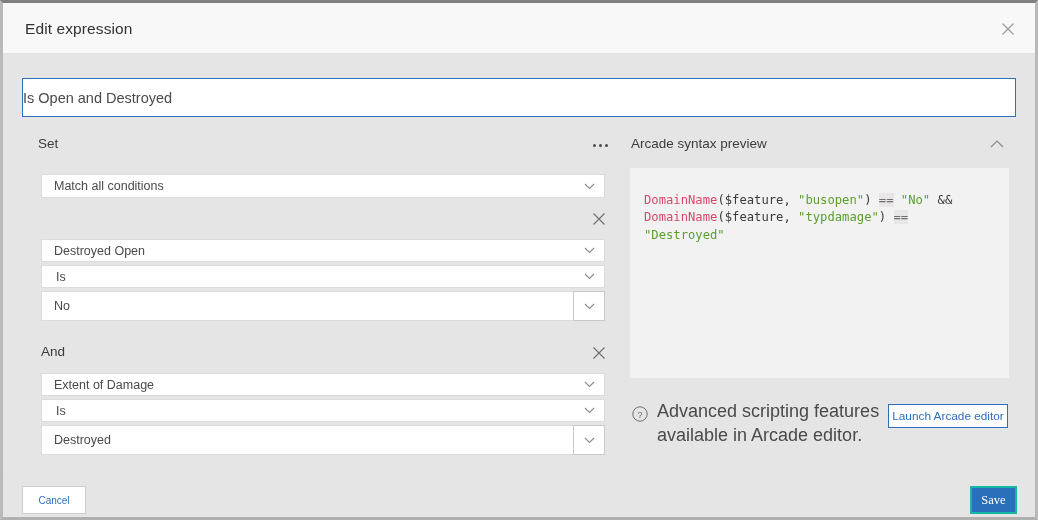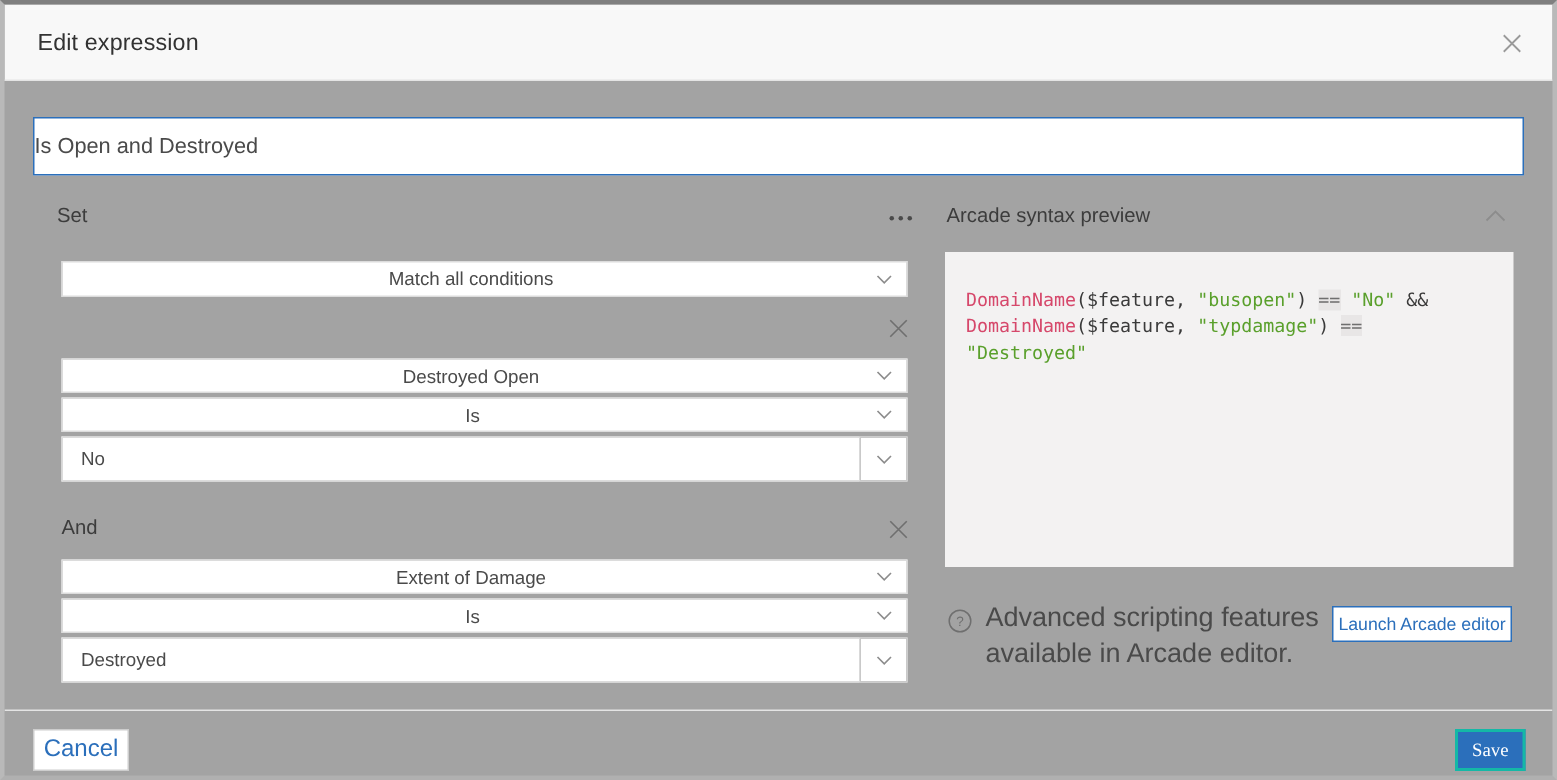--- a/index.html
+++ b/index.html
@@ -10,21 +10,21 @@
   body {
     font-family: "Liberation Sans", sans-serif;
     -webkit-font-smoothing: antialiased;
   }
 
   .window {
     position: relative;
     width: 1038px;
     height: 520px;
     box-sizing: border-box;
-    background: #a3a3a3;
+    background: #e5e5e5;
     border-top: 3px solid #808080;
     border-left: 3px solid #b9b9b9;
     border-right: 3px solid #b9b9b9;
     border-bottom: 3px solid #b0b0b0;
     overflow: hidden;
   }
 
   
   .titlebar {
     position: absolute;
@@ -101,21 +101,20 @@
   .sel {
     position: absolute;
     box-sizing: border-box;
     background: #fff;
     border: 1px solid #dcdcdc;
     font-size: 12.5px;
     color: #4a4a4a;
     display: flex;
     align-items: center;
     cursor: pointer;
-    text-align: center;
   }
   .sel .txt { padding-left: 12px; flex: 1; white-space: nowrap; overflow: hidden; }
   .sel .chev {
     width: 30px;
     display: flex;
     align-items: center;
     justify-content: center;
   }
 
   
@@ -247,21 +246,21 @@
     position: absolute;
     left: 19px;
     top: 483px;
     width: 64px;
     height: 28px;
     box-sizing: border-box;
     background: #fff;
     border: 1px solid #cdcdcd;
     color: #2b6fbb;
     font-family: "Liberation Sans", sans-serif;
-    font-size: 16px;
+    font-size: 10px;
     cursor: pointer;
   }
   .save-btn {
     position: absolute;
     left: 967px;
     top: 483px;
     width: 47px;
     height: 28px;
     box-sizing: border-box;
     background: #2b6fbb;

